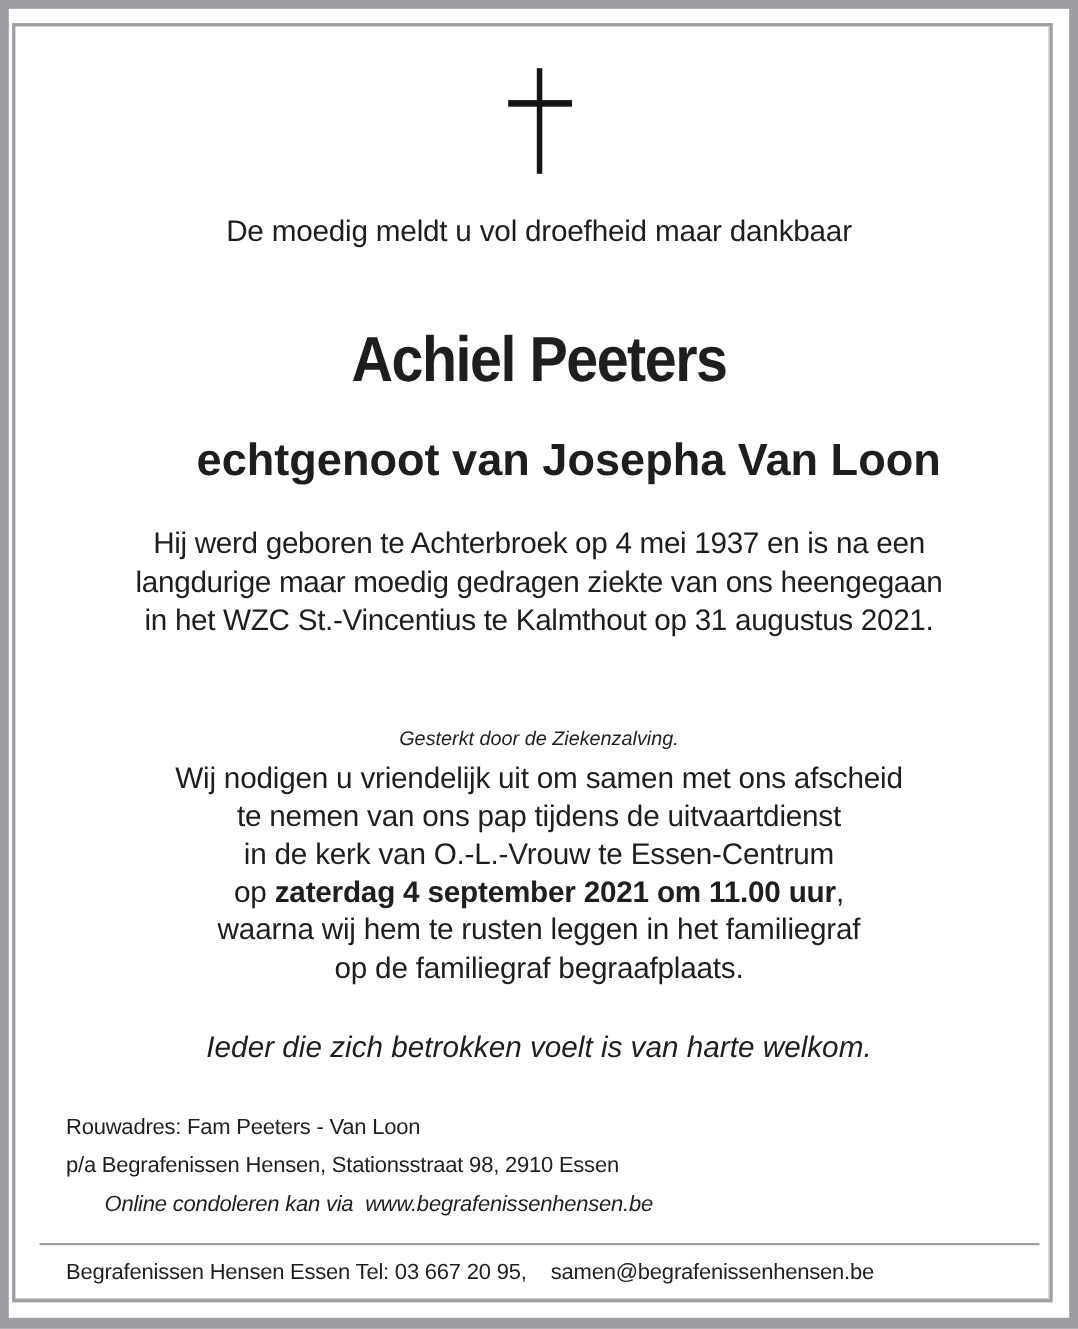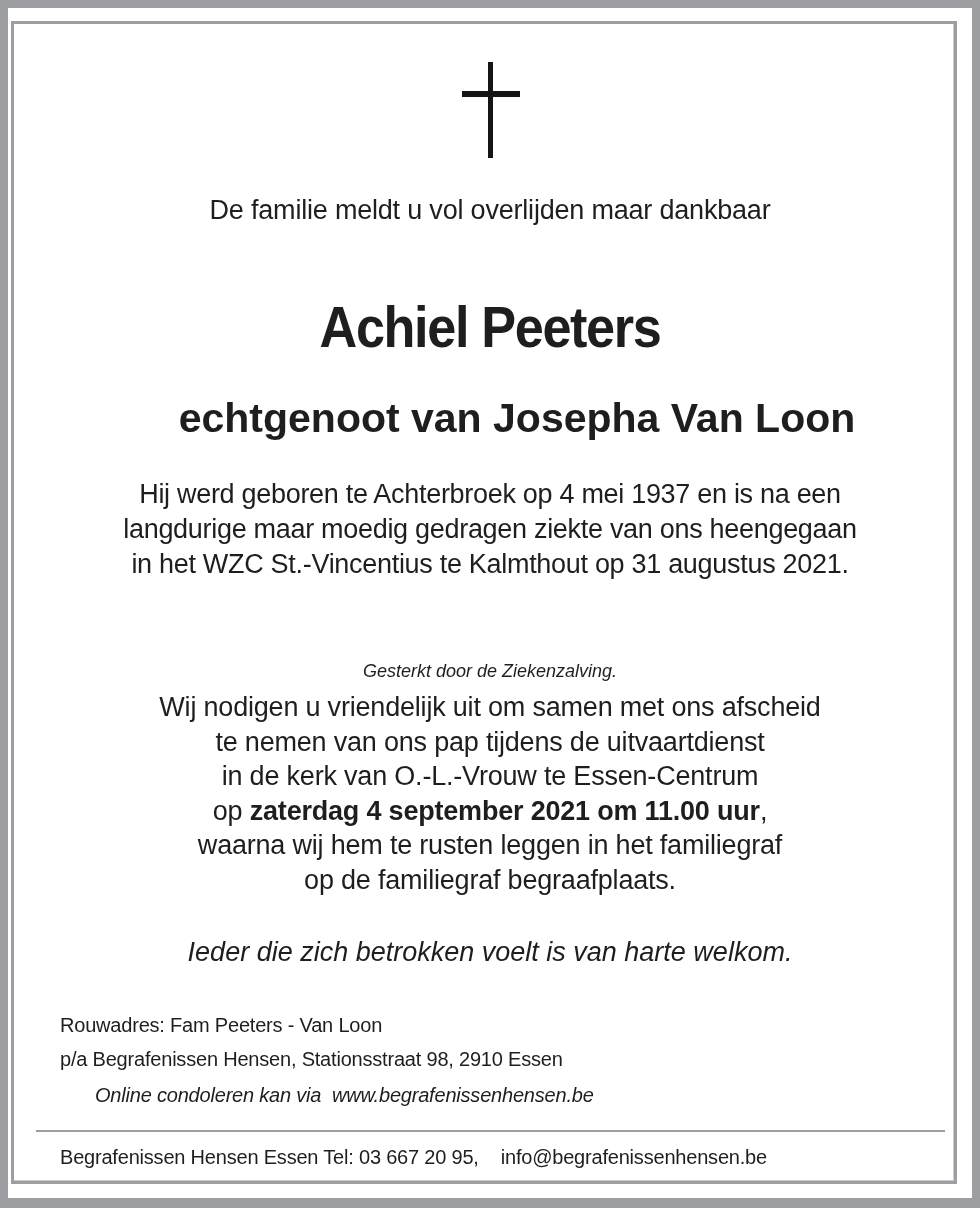--- a/index.html
+++ b/index.html
@@ -56,21 +56,21 @@
 <div class="frame">
   <div class="frame-inner"></div>
 </div>
 
 <div class="cross">
   <div class="v"></div>
     <div class="h"></div>
 </div>
 
 <div class="center intro">
-  <div>De familie meldt u vol overlijden maar dankbaar</div>
+  <div>De moedig meldt u vol droefheid maar dankbaar</div>
 </div>
 
 <div class="center name">Achiel Peeters</div>
 
 <div class="center spouse">echtgenoot van Josepha Van Loon</div>
 
 <div class="center bio">
   <div>Hij werd geboren te Achterbroek op 4 mei 1937 en is na een</div>
   <div>langdurige maar moedig gedragen ziekte van ons heengegaan</div>
   <div>in het WZC St.-Vincentius te Kalmthout op 31 augustus 2021.</div>
@@ -88,13 +88,13 @@
 </div>
 
 <div class="center welcome">Ieder die zich betrokken voelt is van harte welkom.</div>
 
 <div class="addr addr1">Rouwadres: Fam Peeters - Van Loon</div>
 <div class="addr addr2">p/a Begrafenissen Hensen, Stationsstraat 98, 2910 Essen</div>
 <div class="addr addr3"><span>Online condoleren kan via</span>&nbsp;&nbsp;<span>www.begrafenissenhensen.be</span></div>
 
 <div class="divider"></div>
 
-<div class="footer"><span>Begrafenissen Hensen Essen Tel: 03 667 20 95,</span><span class="gap"></span><span>info@begrafenissenhensen.be</span></div>
+<div class="footer"><span>Begrafenissen Hensen Essen Tel: 03 667 20 95,</span><span class="gap"></span><span>samen@begrafenissenhensen.be</span></div>
 
 </body></html>

